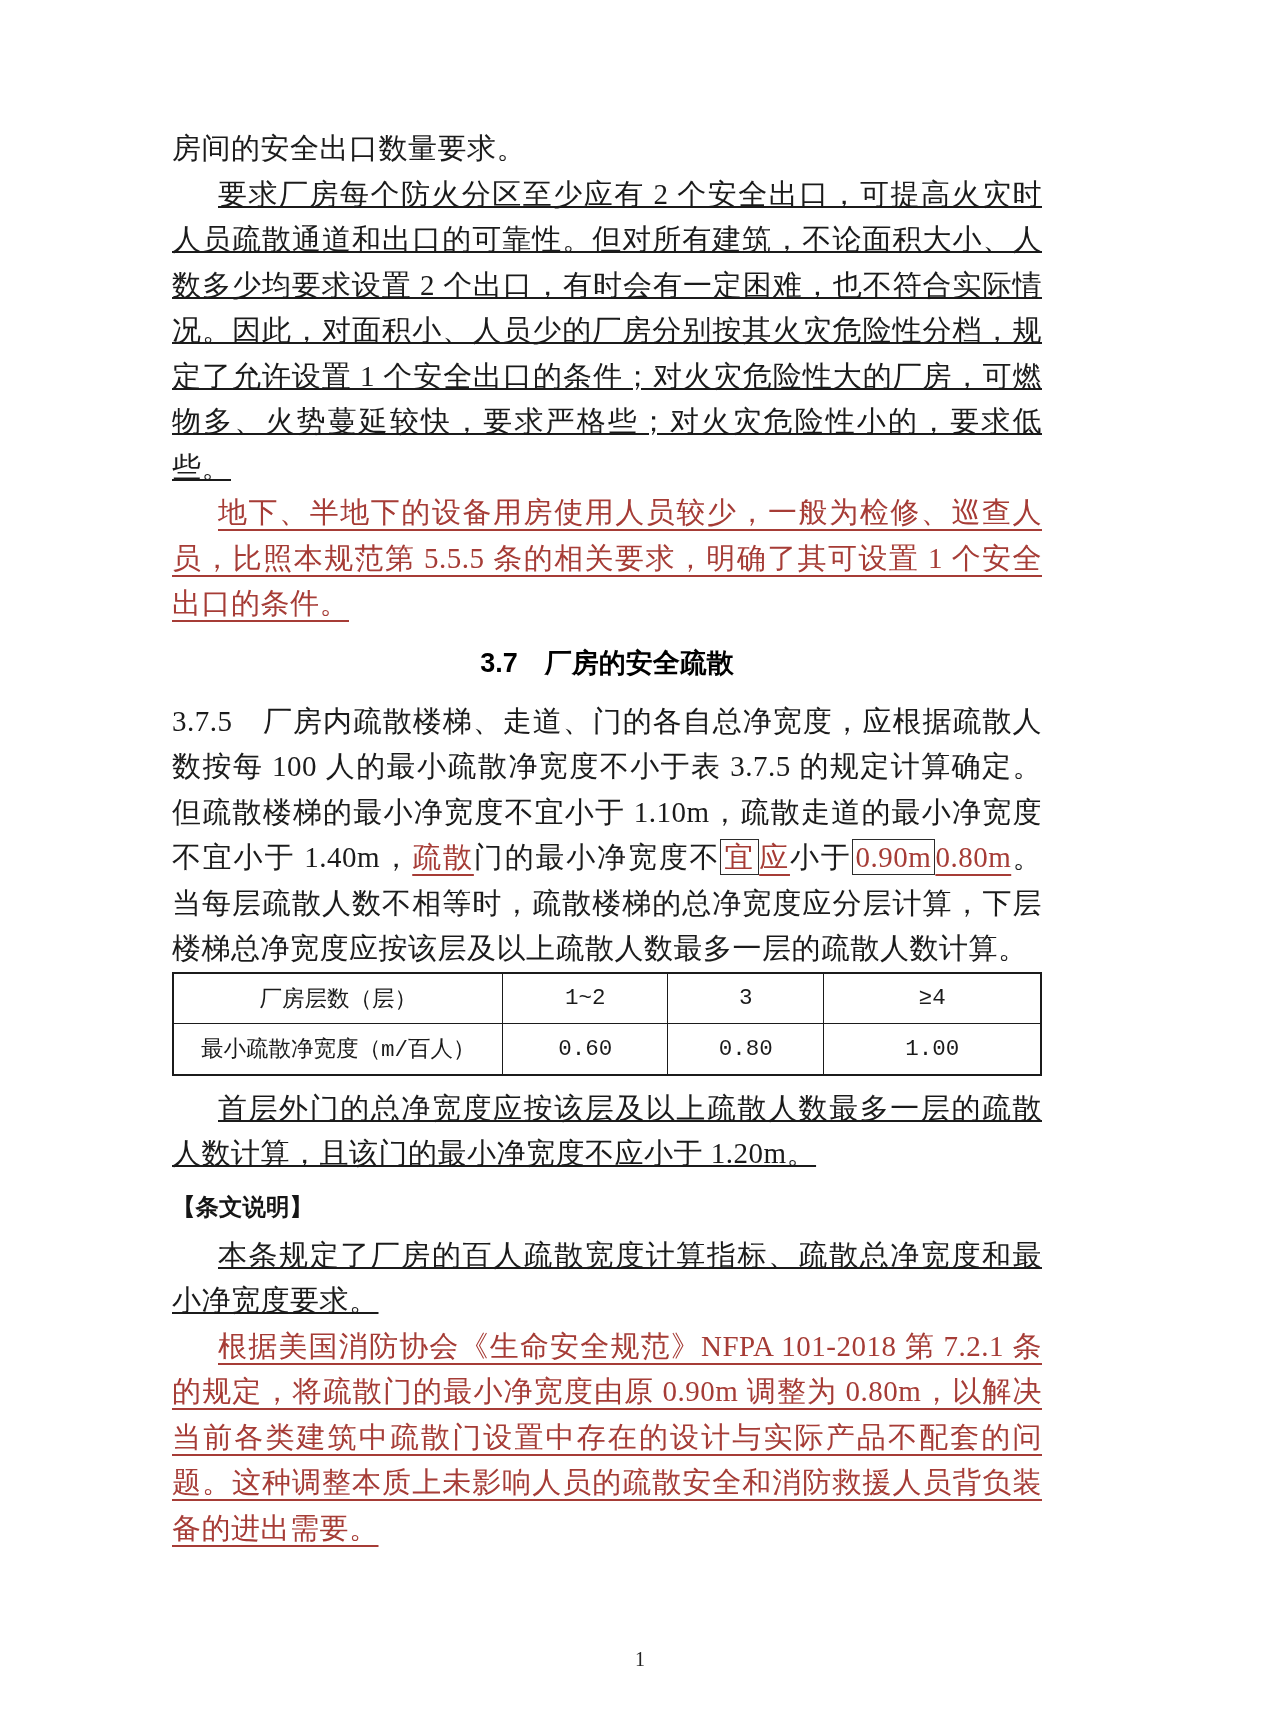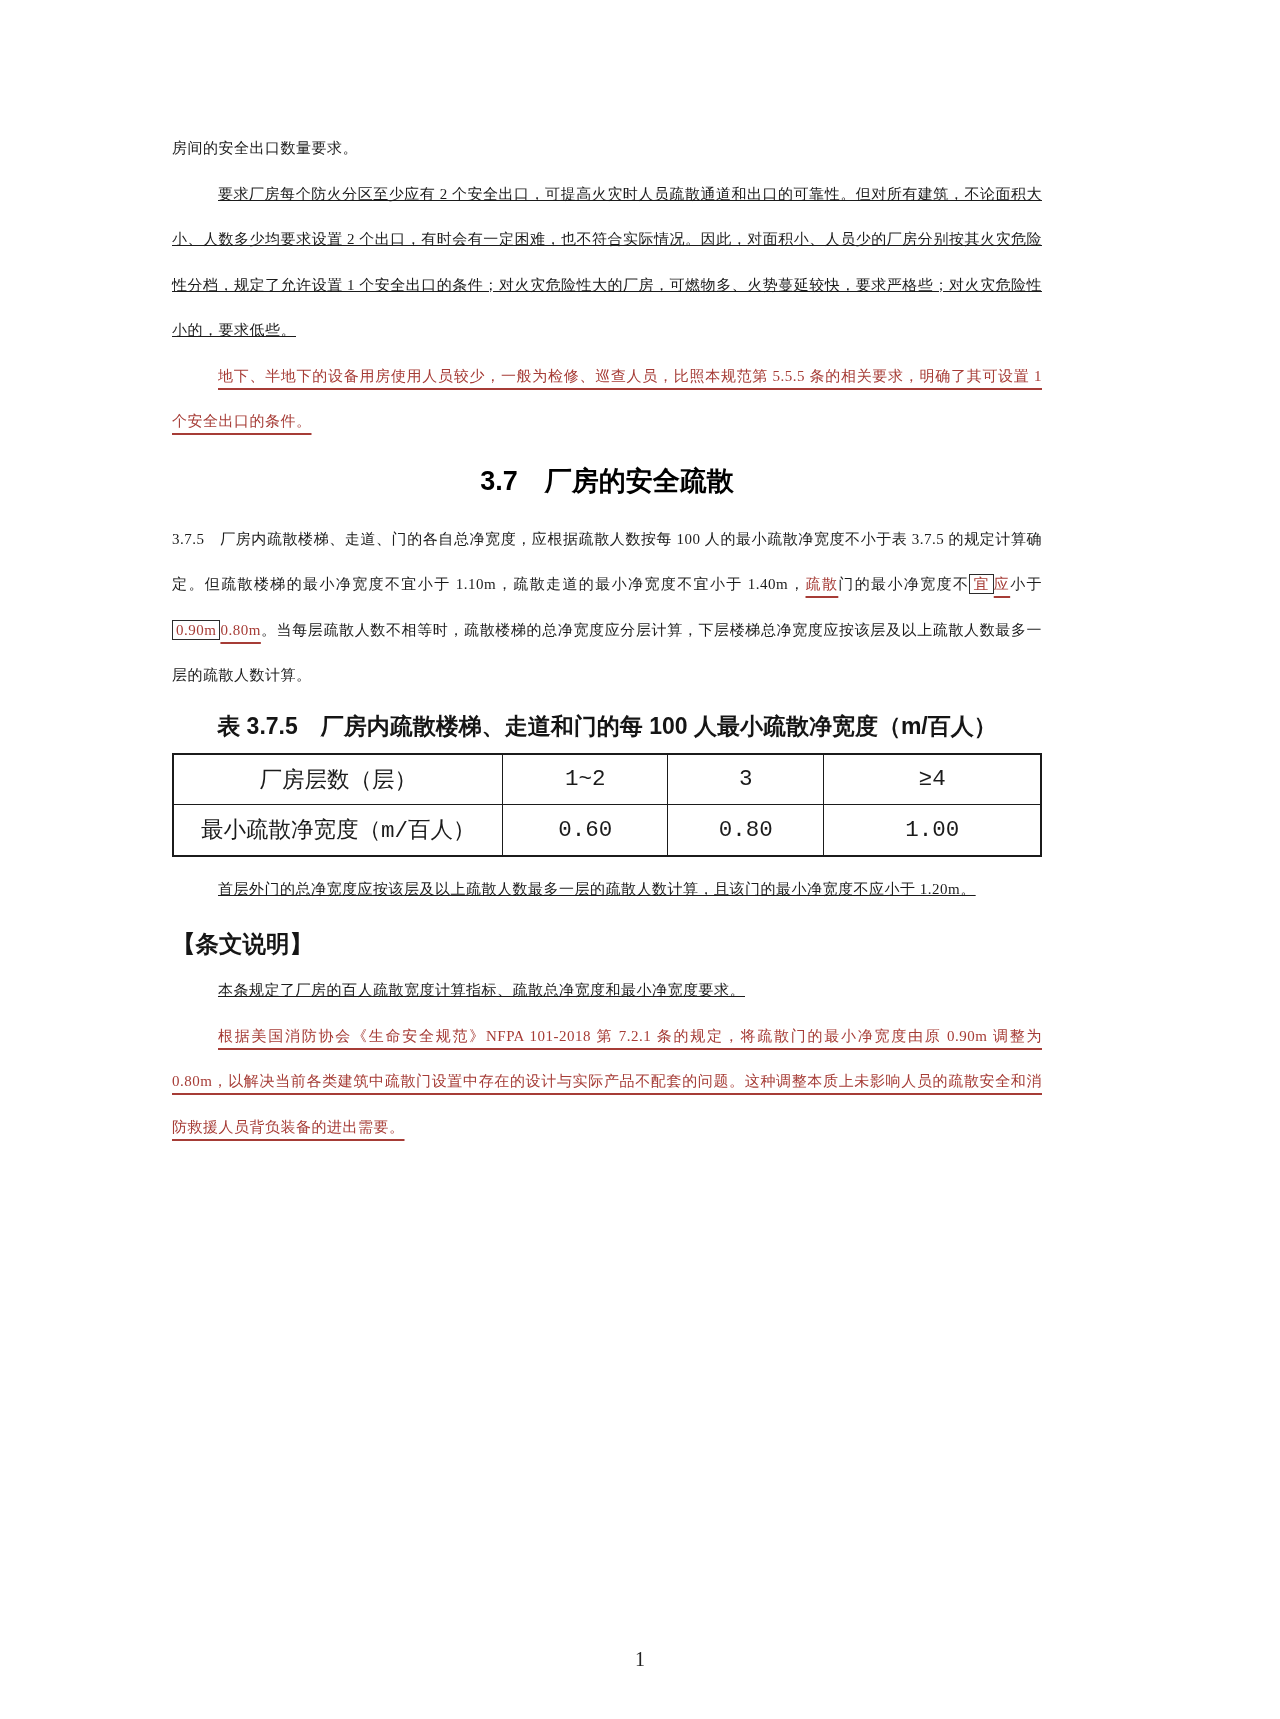--- a/index.html
+++ b/index.html
@@ -16,21 +16,21 @@
     color: #1b1b1b;
     overflow: hidden;
   }
   .content {
     position: absolute;
     left: 172px;
     top: 126px;
     width: 870px;
   }
   .para {
-    font-size: 15px;
+    font-size: 29px;
     line-height: 45.5px;
     text-align: justify;
     letter-spacing: 0.5px;
   }
   .indent { text-indent: 46px; text-decoration: underline; }
 
   
   .ins {
     color: var(--red, #a63c36);
     text-decoration: underline;
@@ -84,21 +84,21 @@
     height: 51px;
     padding: 2px 6px;
     font-family: Liberation Mono, monospace;
   }
   td.c0 { width: 38%; }
   td.c1 { width: 19%; }
   td.c2 { width: 18%; }
   td.c3 { width: 25%; }
 
   .annotation-label {
-    font-family: Liberation Sans, sans-serif;
+    font-family: Liberation Mono, monospace;
     font-weight: bold;
     font-size: 23.5px;
     line-height: 44px;
     margin: 10px 0 2px;
     color: #151515;
   }
   .page-number {
     position: absolute;
     left: 0;
     bottom: 48px;
@@ -117,21 +117,20 @@
     <p class="para">房间的安全出口数量要求。</p>
 
     <p class="para indent">要求厂房每个防火分区至少应有 2 个安全出口，可提高火灾时人员疏散通道和出口的可靠性。但对所有建筑，不论面积大小、人数多少均要求设置 2 个出口，有时会有一定困难，也不符合实际情况。因此，对面积小、人员少的厂房分别按其火灾危险性分档，规定了允许设置 1 个安全出口的条件；对火灾危险性大的厂房，可燃物多、火势蔓延较快，要求严格些；对火灾危险性小的，要求低些。</p>
 
     <p class="para indent red-para">地下、半地下的设备用房使用人员较少，一般为检修、巡查人员，比照本规范第 5.5.5 条的相关要求，明确了其可设置 1 个安全出口的条件。</p>
 
     <h2 class="section-heading">3.7　厂房的安全疏散</h2>
 
     <p class="para"><span>3.7.5　厂房内疏散楼梯、走道、门的各自总净宽度，应根据疏散人数按每 100 人的最小疏散净宽度不小于表 3.7.5 的规定计算确定。但疏散楼梯的最小净宽度不宜小于 1.10m，疏散走道的最小净宽度不宜小于 1.40m，</span><span class="ins">疏散</span><span>门的最小净宽度不</span><span class="del-box">宜</span><span class="ins">应</span><span>小于</span><span class="del-box">0.90m</span><span class="ins">0.80m</span><span>。当每层疏散人数不相等时，疏散楼梯的总净宽度应分层计算，下层楼梯总净宽度应按该层及以上疏散人数最多一层的疏散人数计算。</span></p>
 
-    <div class="table-title">表 3.7.5　厂房内疏散楼梯、走道和门的每 100 人最小疏散净宽度（m/百人）</div>
 
     <table class="spec-table">
       <tbody>
         <tr>
           <td class="c0">厂房层数（层）</td>
           <td class="c1">1~2</td>
           <td class="c2">3</td>
           <td class="c3">≥4</td>
         </tr>
         <tr>

